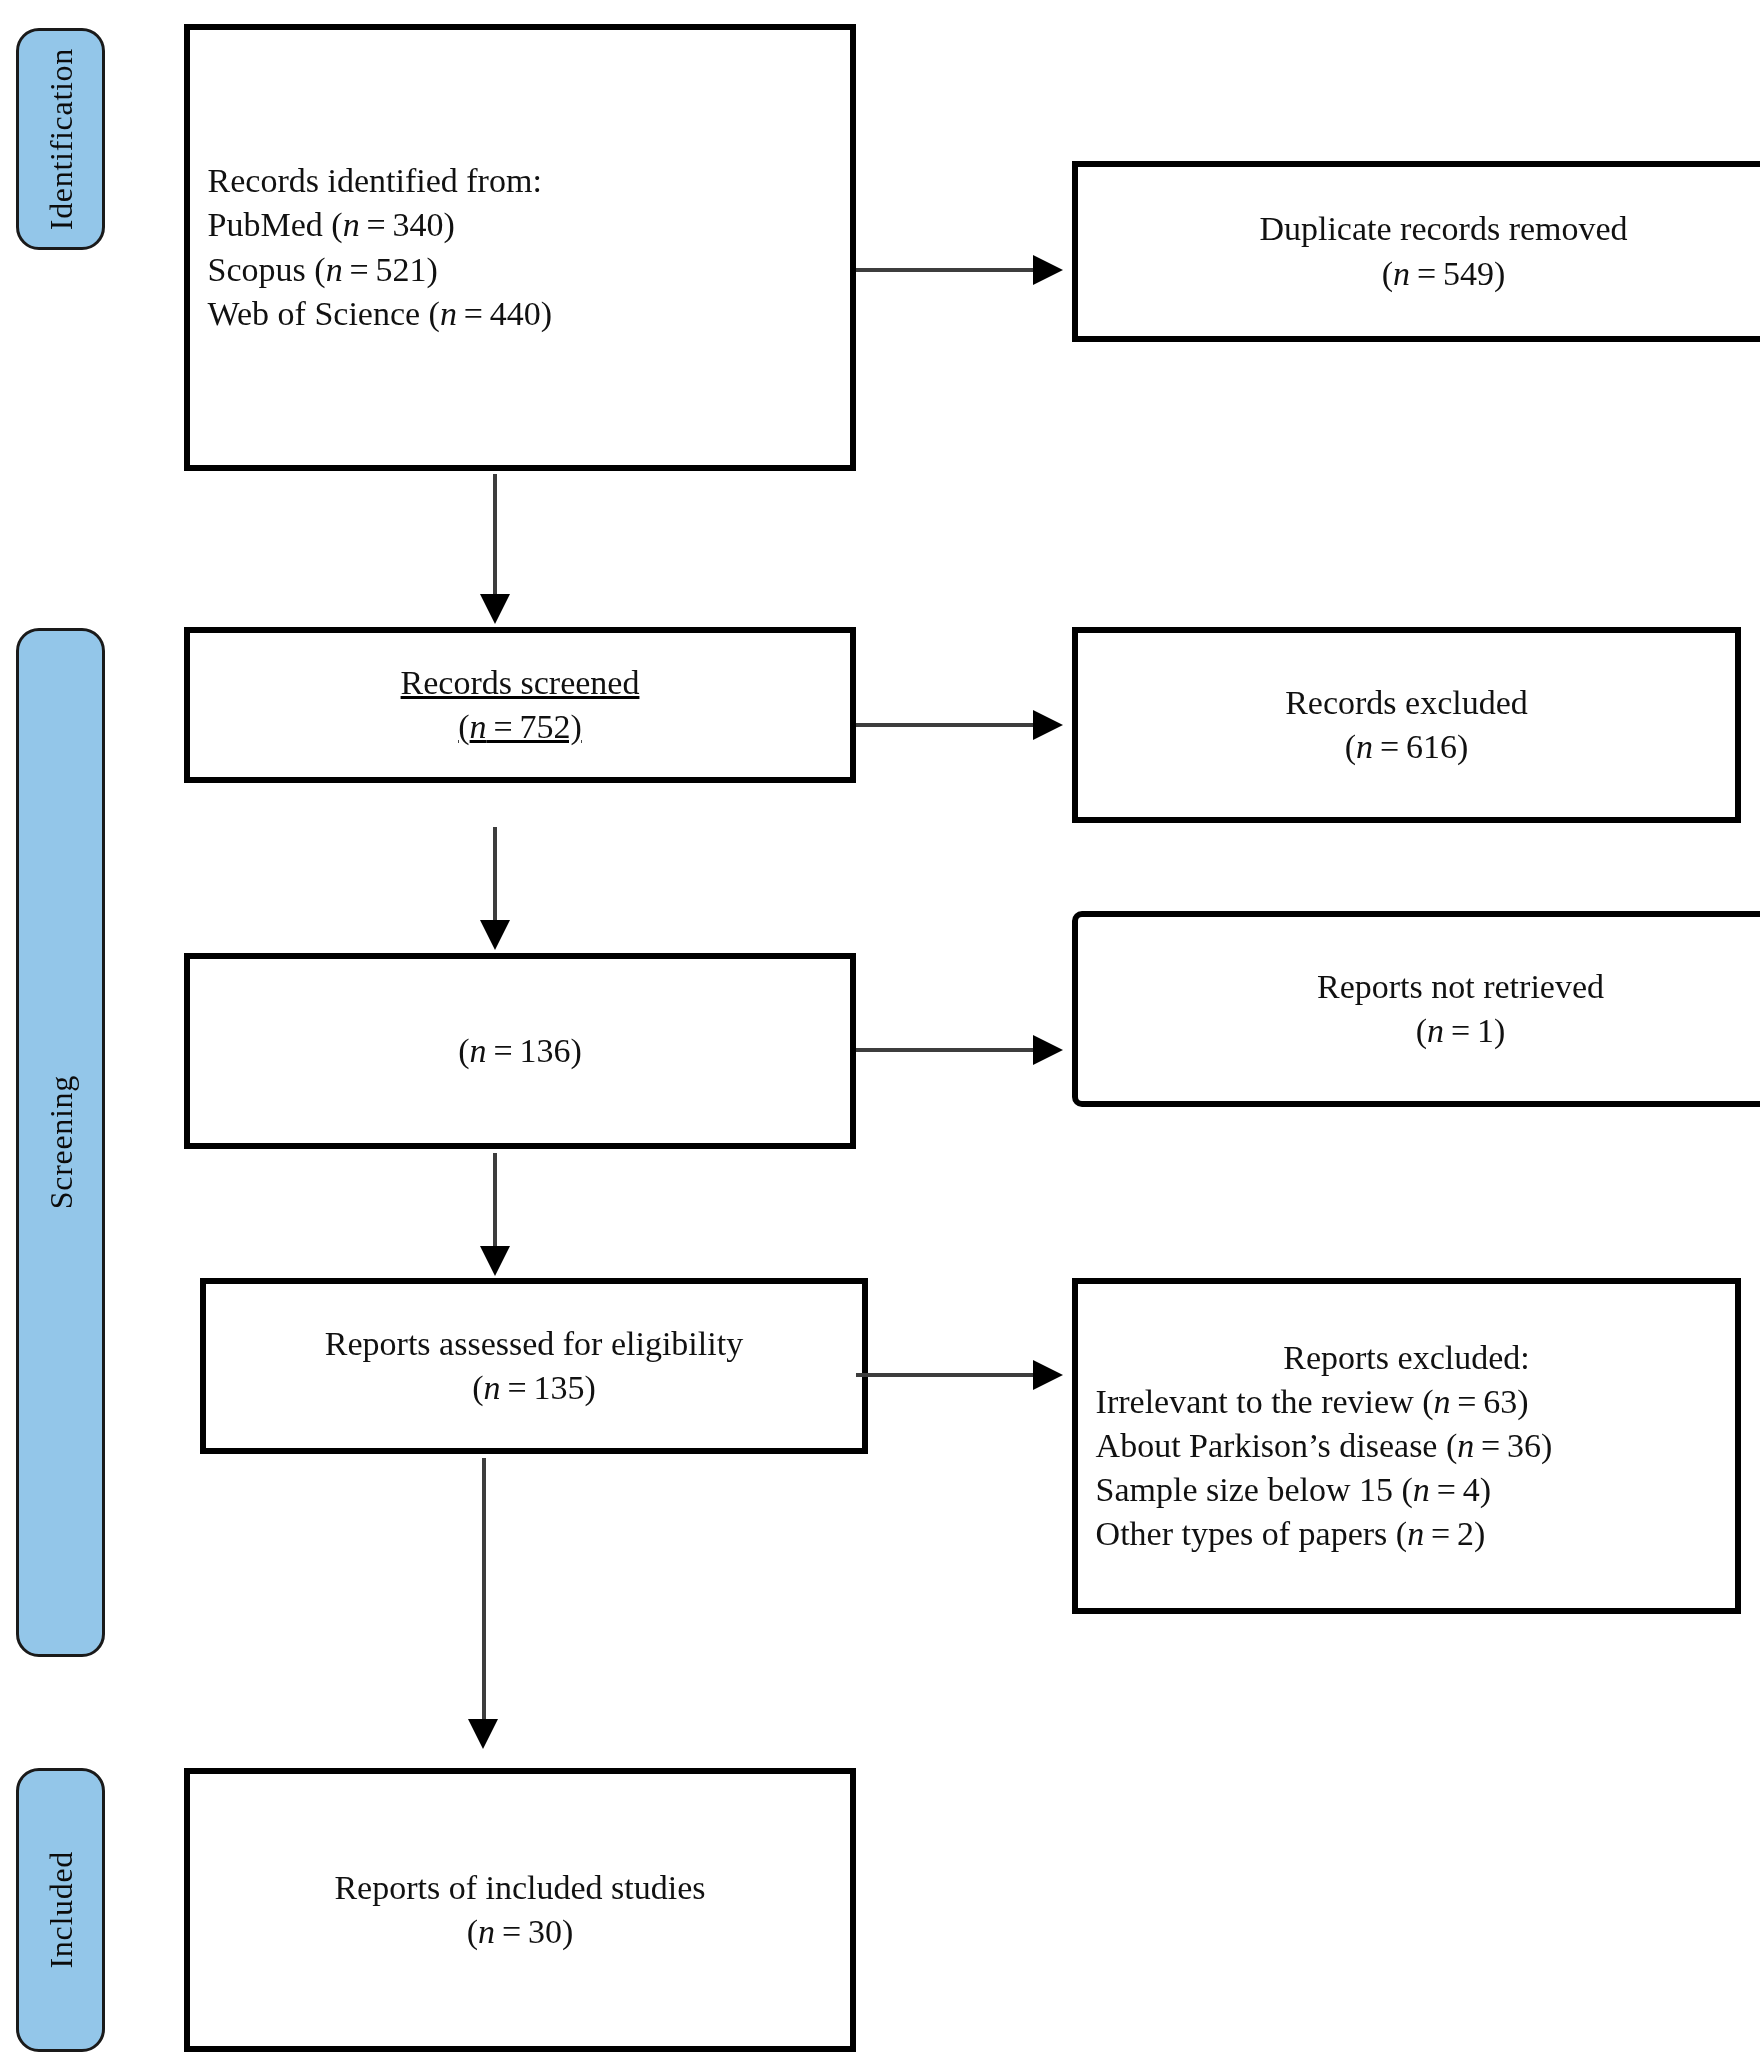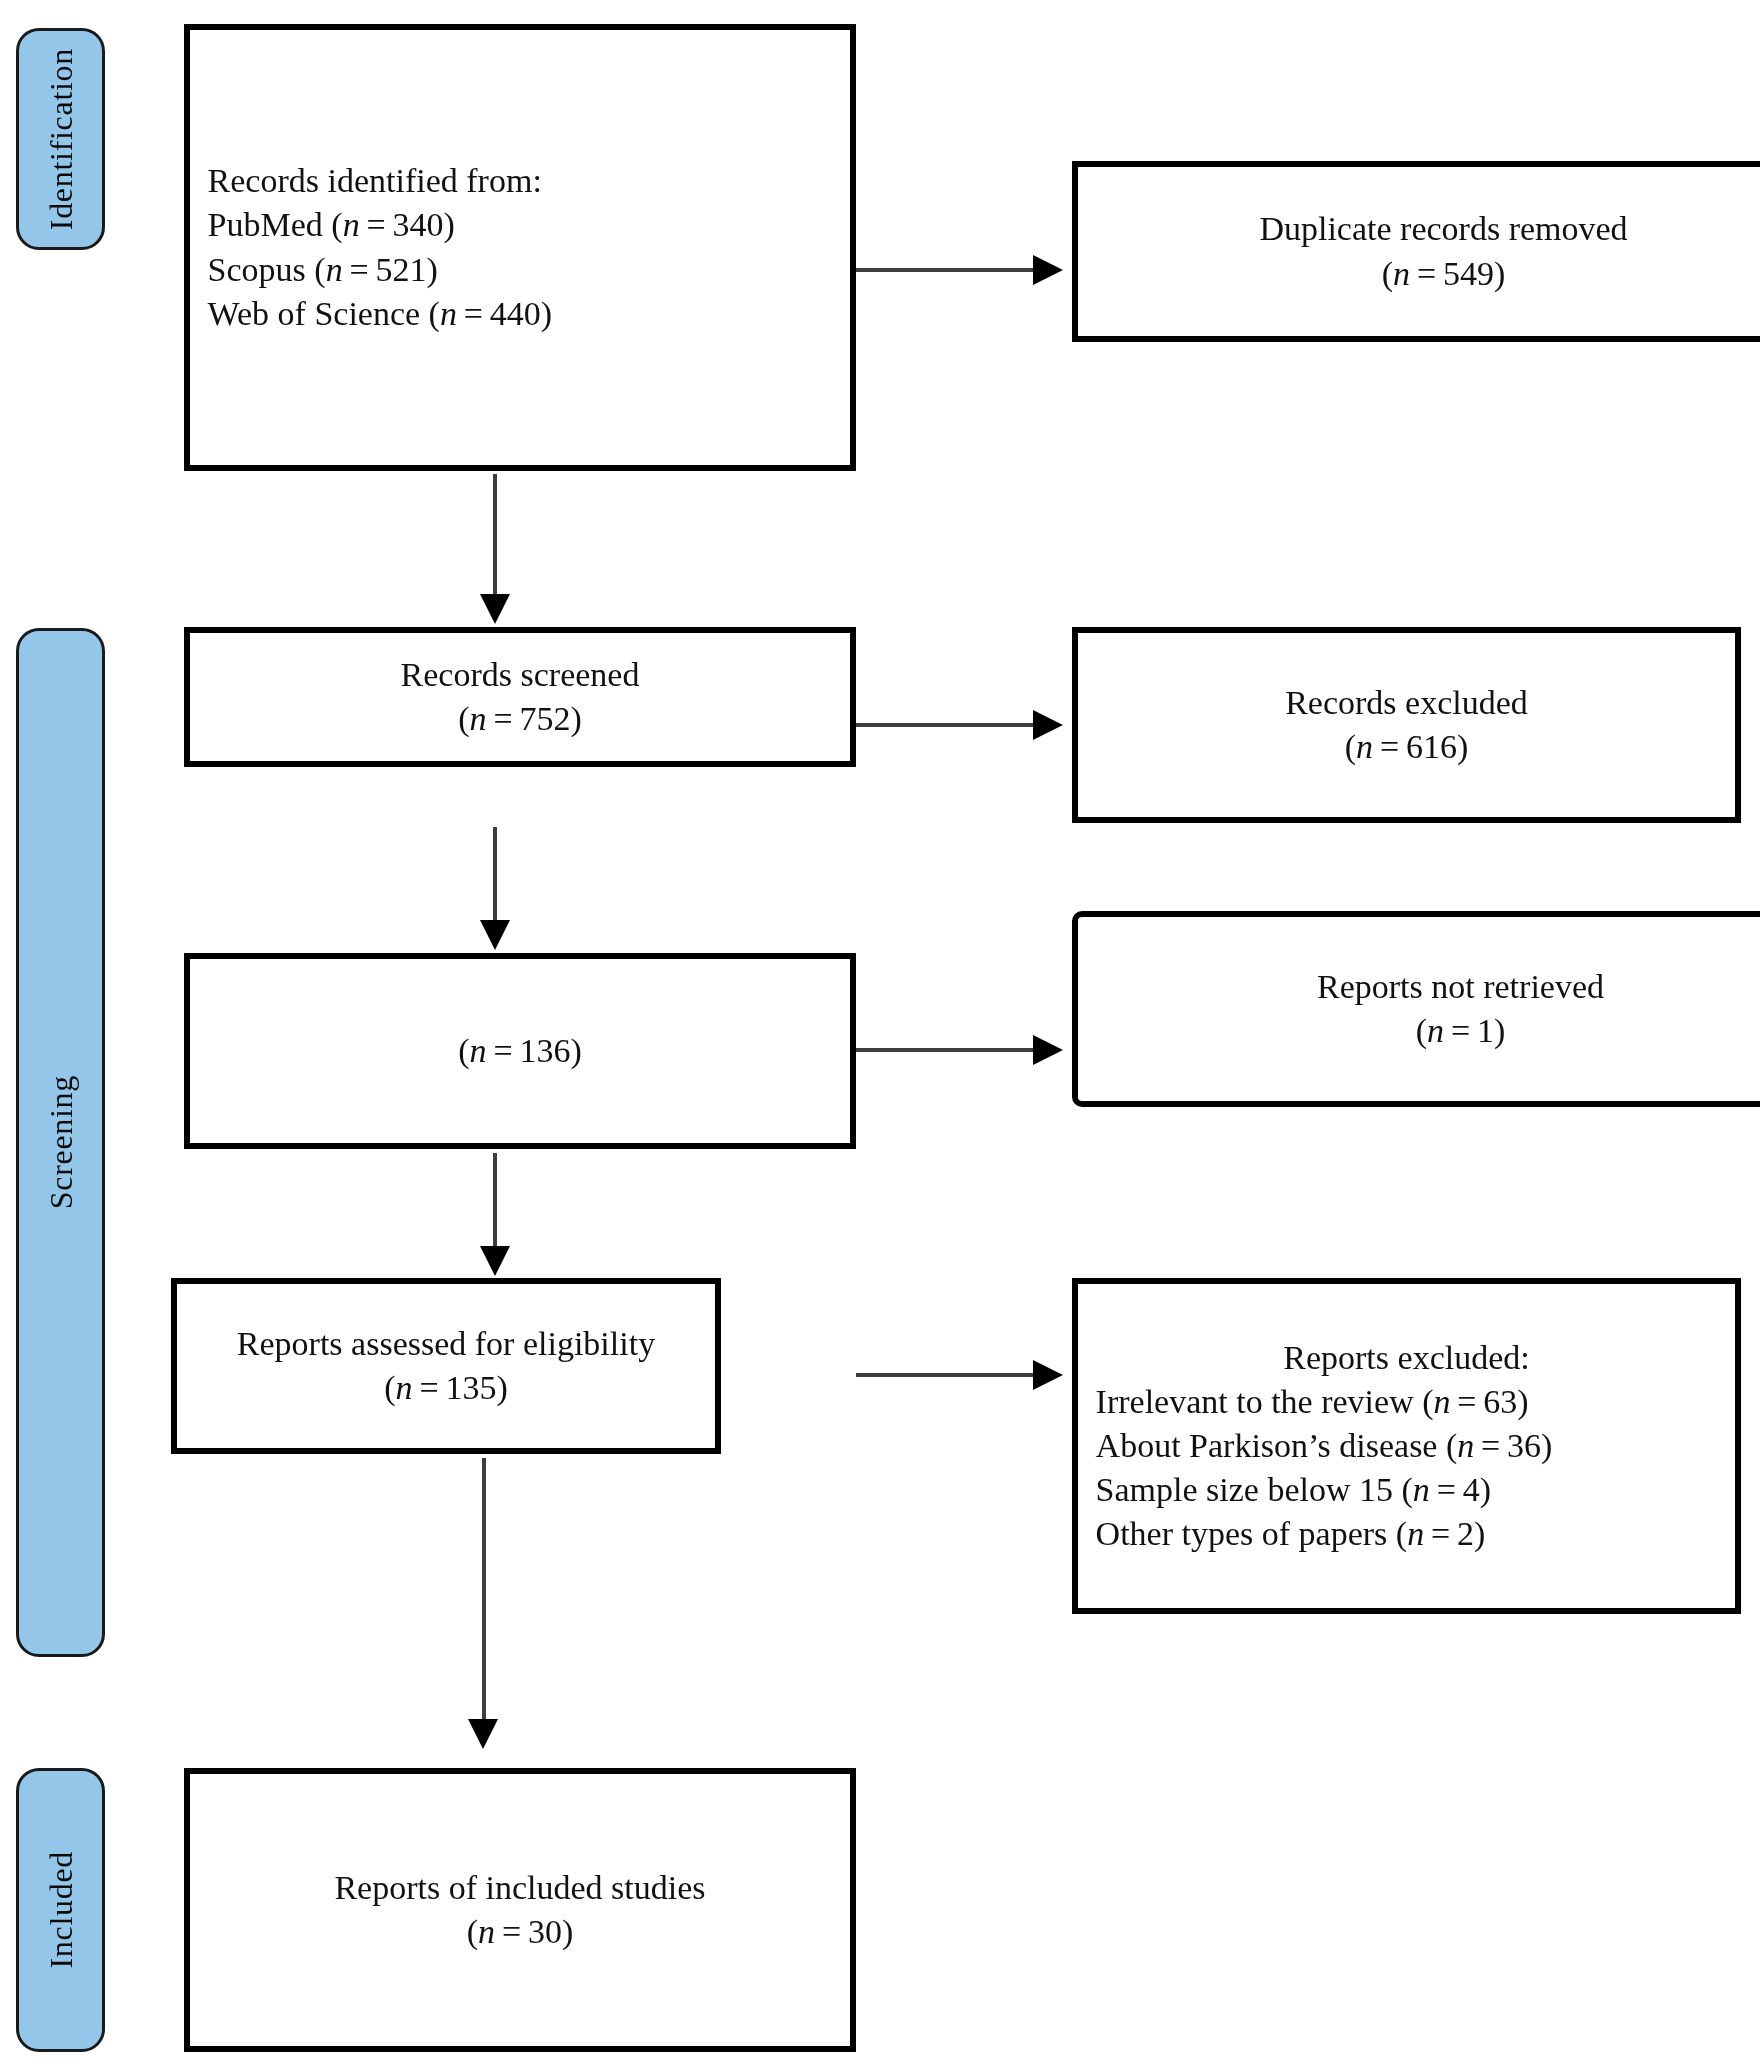--- a/index.html
+++ b/index.html
@@ -112,21 +112,21 @@
       <div class="line">Duplicate records removed</div>
       <div class="line">(<i class="n">n</i> = 549)</div>
     </div>
   </div>
 
   <div class="conn">
     <div class="vline" style="left:493px;top:474px;height:123px;"></div>
     <div class="arrow-down" style="left:480px;top:594px;"></div>
   </div>
 
-  <div class="box" style="left:184px;top:627px;width:672px;height:140px;">
+  <div class="box" style="left:184px;top:627px;width:672px;height:156px;text-decoration:underline;">
     <div class="box-inner center">
       <div class="line">Records screened</div>
       <div class="line">(<i class="n">n</i> = 752)</div>
     </div>
   </div>
 
   <div class="conn">
     <div class="hline" style="left:856px;top:723px;width:177px;"></div>
     <div class="arrow-right" style="left:1033px;top:710px;"></div>
   </div>
@@ -159,21 +159,21 @@
       <div class="line">Reports not retrieved</div>
       <div class="line">(<i class="n">n</i> = 1)</div>
     </div>
   </div>
 
   <div class="conn">
     <div class="vline" style="left:493px;top:1153px;height:96px;"></div>
     <div class="arrow-down" style="left:480px;top:1246px;"></div>
   </div>
 
-  <div class="box" style="left:171px;top:1278px;width:550px;height:176px;">
+  <div class="box" style="left:200px;top:1278px;width:668px;height:176px;">
     <div class="box-inner center">
       <div class="line">Reports assessed for eligibility</div>
       <div class="line">(<i class="n">n</i> = 135)</div>
     </div>
   </div>
 
   <div class="conn">
     <div class="hline" style="left:856px;top:1373px;width:177px;"></div>
     <div class="arrow-right" style="left:1033px;top:1360px;"></div>
   </div>

